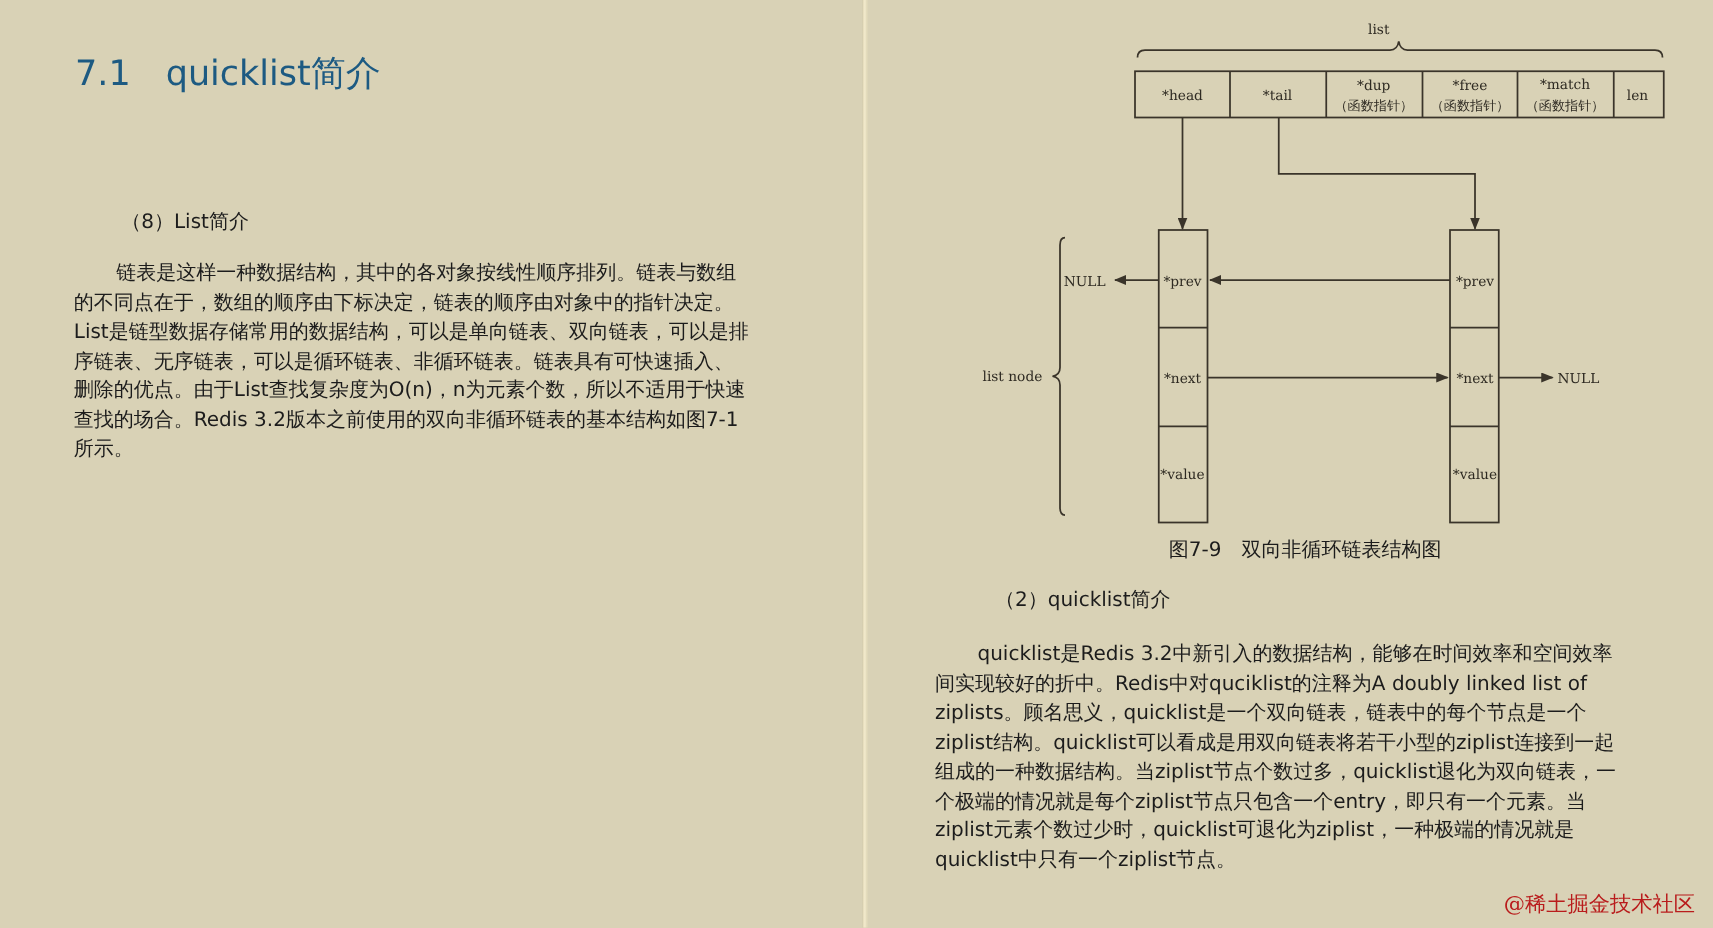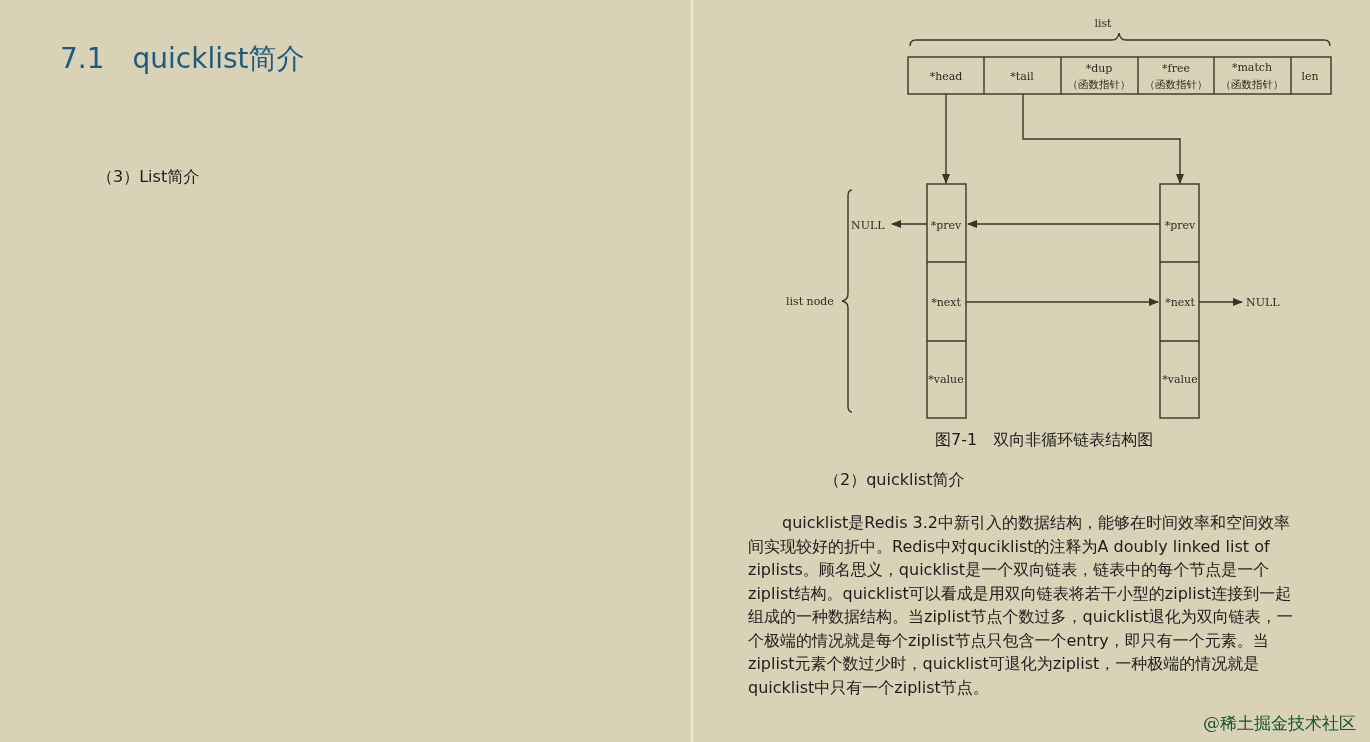--- a/index.html
+++ b/index.html
@@ -24,37 +24,38 @@
   }
   .para {
     position:absolute; font-size:16px; line-height:23.5px; margin:0;
     color:#1c1c1c;
   }
   .para .ind { display:inline-block; width:34px; }
   .sub { position:absolute; font-size:16px; margin:0; }
   .p1 { left:59px; top:100px; width:520px; }
   .s1 { left:97px; top:167px; }
   .p2 { left:59px; top:206px; width:540px; }
-  .s2 { left:824px; top:470px; }
+  .s2 { left:796px; top:470px; }
   .p3 { left:748px; top:511px; width:545px; }
   .caption {
     position:absolute; left:935px; top:430px; font-size:16px; white-space:pre;
   }
   .watermark {
-    position:absolute; left:1203px; top:712px; font-size:17px; color:#14532d;
+    position:absolute; left:1203px; top:712px; font-size:17px; color:#b91c1c;
     font-family:"DejaVu Serif", serif;
   }
   svg text { font-family:"DejaVu Serif", "Liberation Serif", serif; fill:#2e2a22; }
 </style>
 </head>
 <body>
 
 <div class="page page-left">
   <h1 class="title">7.1 quicklist简介</h1>
-  <p class="sub s1">（3）List简介</p>
+  <p class="sub s1">（8）List简介</p>
+  <p class="para p2"><span class="ind"></span><span>链表是这样一种数据结构，其中的各对象按线性顺序排列。链表与数组的不同点在于，数组的顺序由下标决定，链表的顺序由对象中的指针决定。List是链型数据存储常用的数据结构，可以是单向链表、双向链表，可以是排序链表、无序链表，可以是循环链表、非循环链表。链表具有可快速插入、删除的优点。由于List查找复杂度为O(n)，n为元素个数，所以不适用于快速查找的场合。Redis 3.2版本之前使用的双向非循环链表的基本结构如图7-1所示。</span></p>
 </div>
 
 <div class="divider"></div>
 
 <div class="page page-right">
 </div>
 
 <svg width="1370" height="742" style="position:absolute;left:0;top:0;" viewBox="0 0 1370 742">
   <defs>
     <marker id="arr" markerWidth="10" markerHeight="8" refX="9" refY="4" orient="auto" markerUnits="userSpaceOnUse">
@@ -108,16 +109,16 @@
   <text x="946" y="383" font-size="11" text-anchor="middle">*value</text>
   <text x="1180" y="229" font-size="11" text-anchor="middle">*prev</text>
   <text x="1180" y="306" font-size="11" text-anchor="middle">*next</text>
   <text x="1180" y="383" font-size="11" text-anchor="middle">*value</text>
 
   <text x="851" y="229" font-size="11">NULL</text>
   <text x="1246" y="306" font-size="11">NULL</text>
   <text x="786" y="305" font-size="11">list node</text>
 </svg>
 
-<div class="caption">图7-1 双向非循环链表结构图</div>
+<div class="caption">图7-9 双向非循环链表结构图</div>
 <p class="sub s2">（2）quicklist简介</p>
 <p class="para p3"><span class="ind"></span><span>quicklist是Redis 3.2中新引入的数据结构，能够在时间效率和空间效率间实现较好的折中。Redis中对quciklist的注释为A doubly linked list of ziplists。顾名思义，quicklist是一个双向链表，链表中的每个节点是一个ziplist结构。quicklist可以看成是用双向链表将若干小型的ziplist连接到一起组成的一种数据结构。当ziplist节点个数过多，quicklist退化为双向链表，一个极端的情况就是每个ziplist节点只包含一个entry，即只有一个元素。当ziplist元素个数过少时，quicklist可退化为ziplist，一种极端的情况就是quicklist中只有一个ziplist节点。</span></p>
 <div class="watermark">@稀土掘金技术社区</div>
 
 </body></html>

